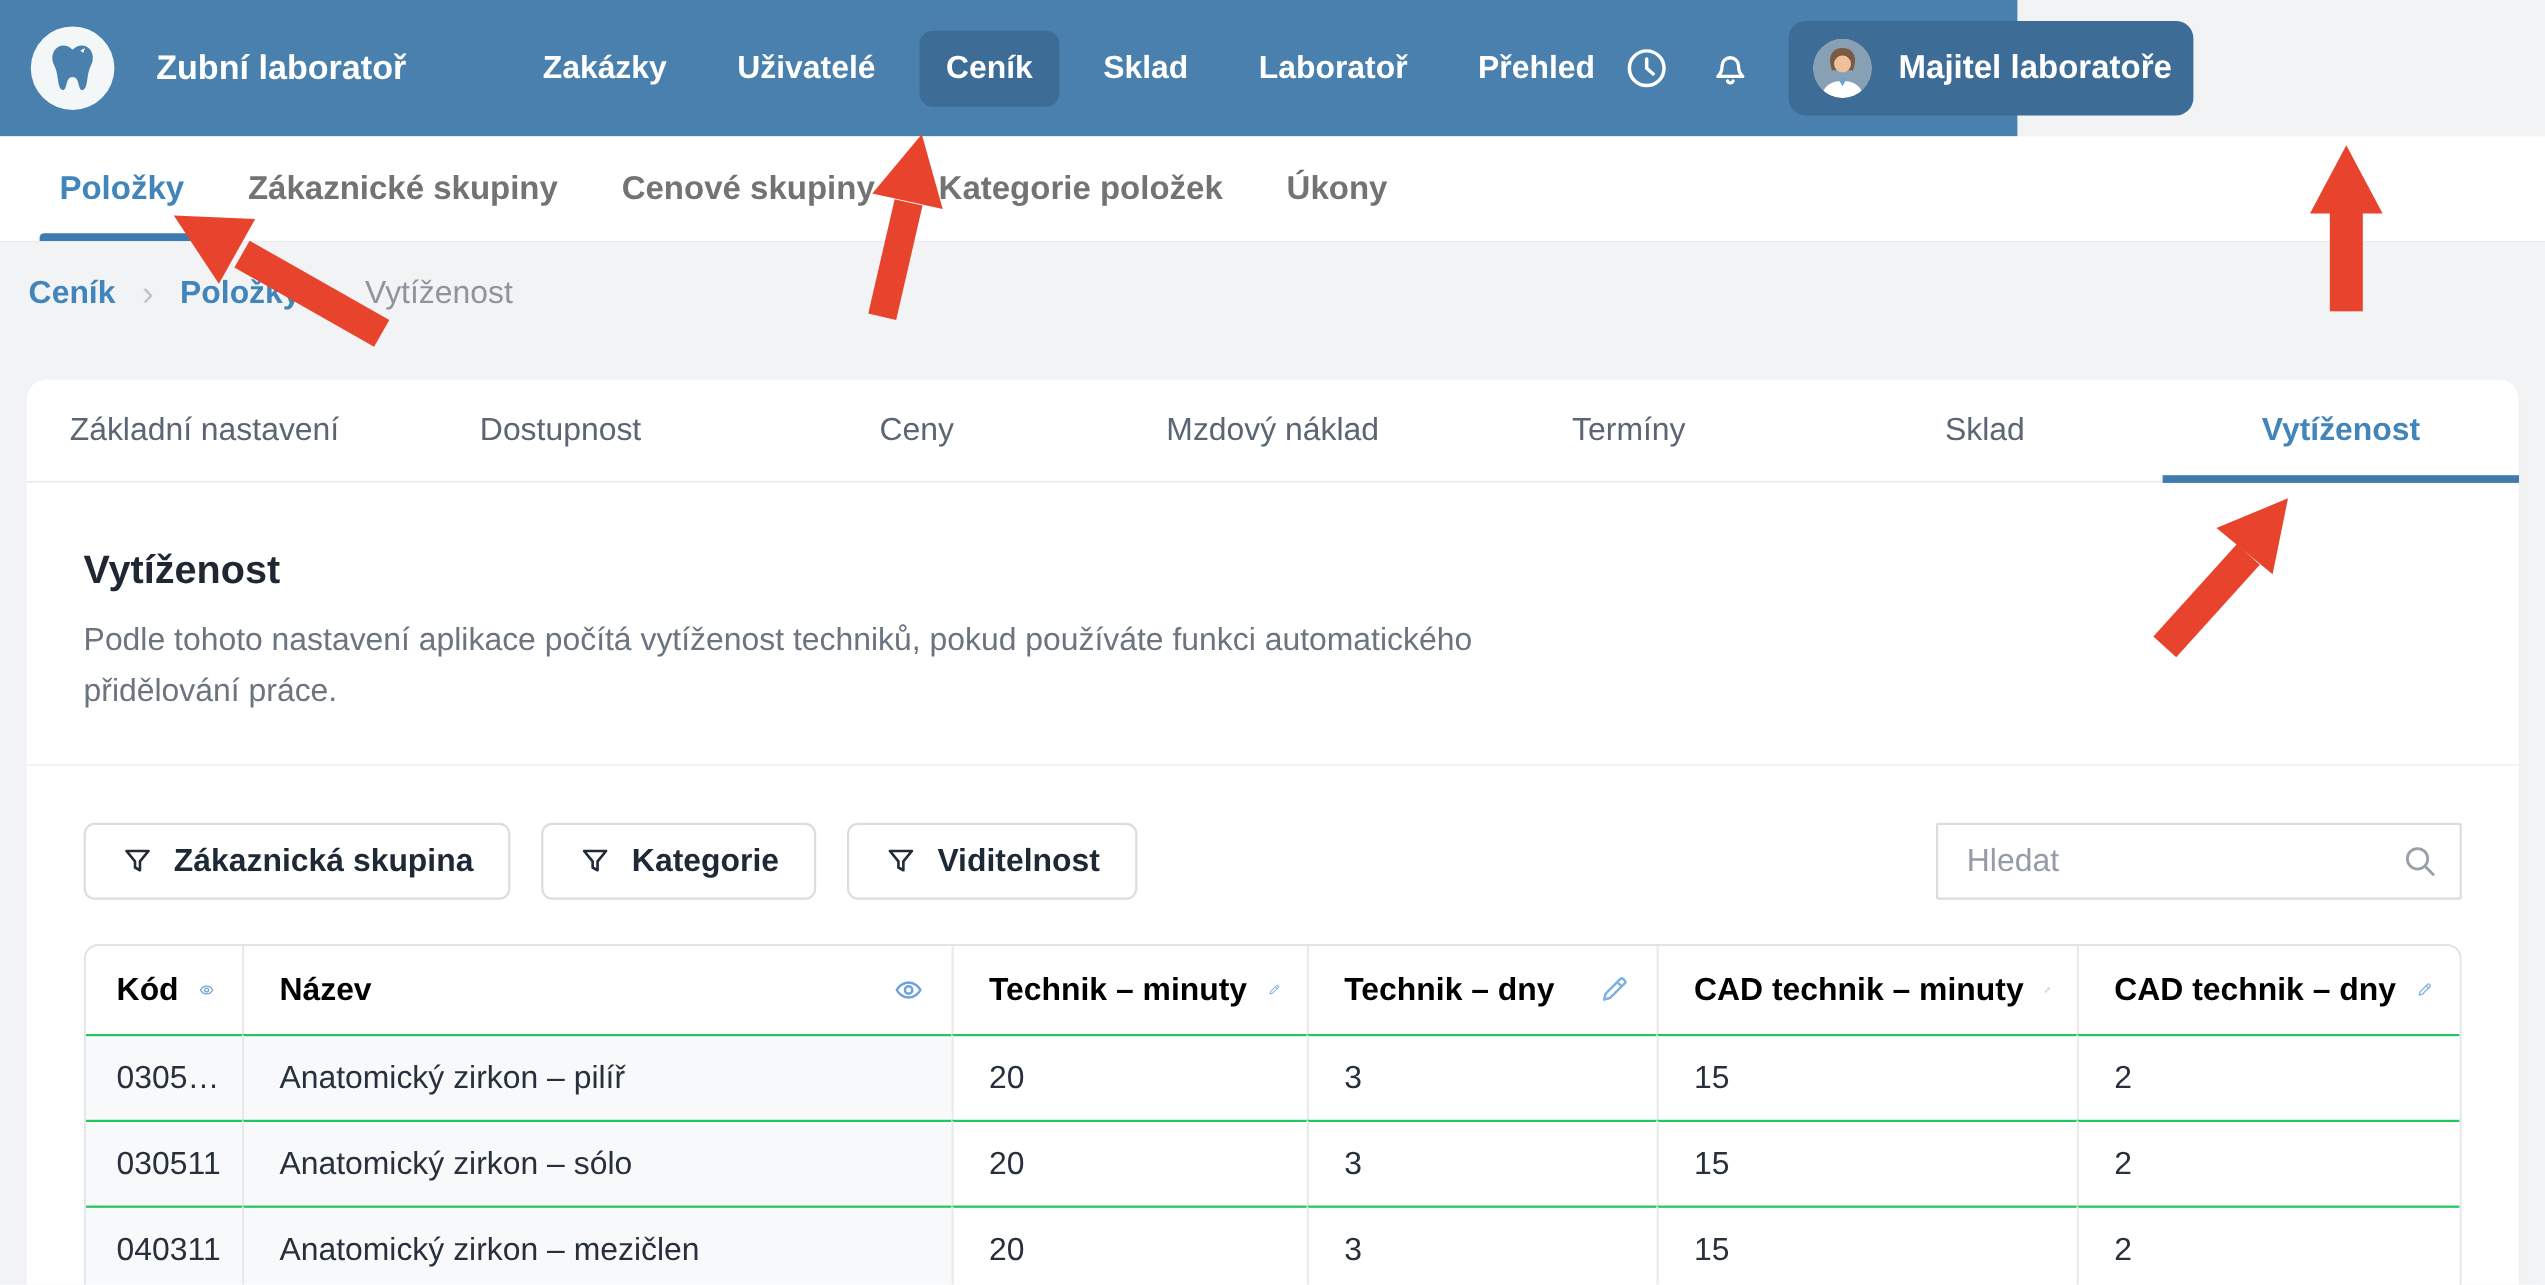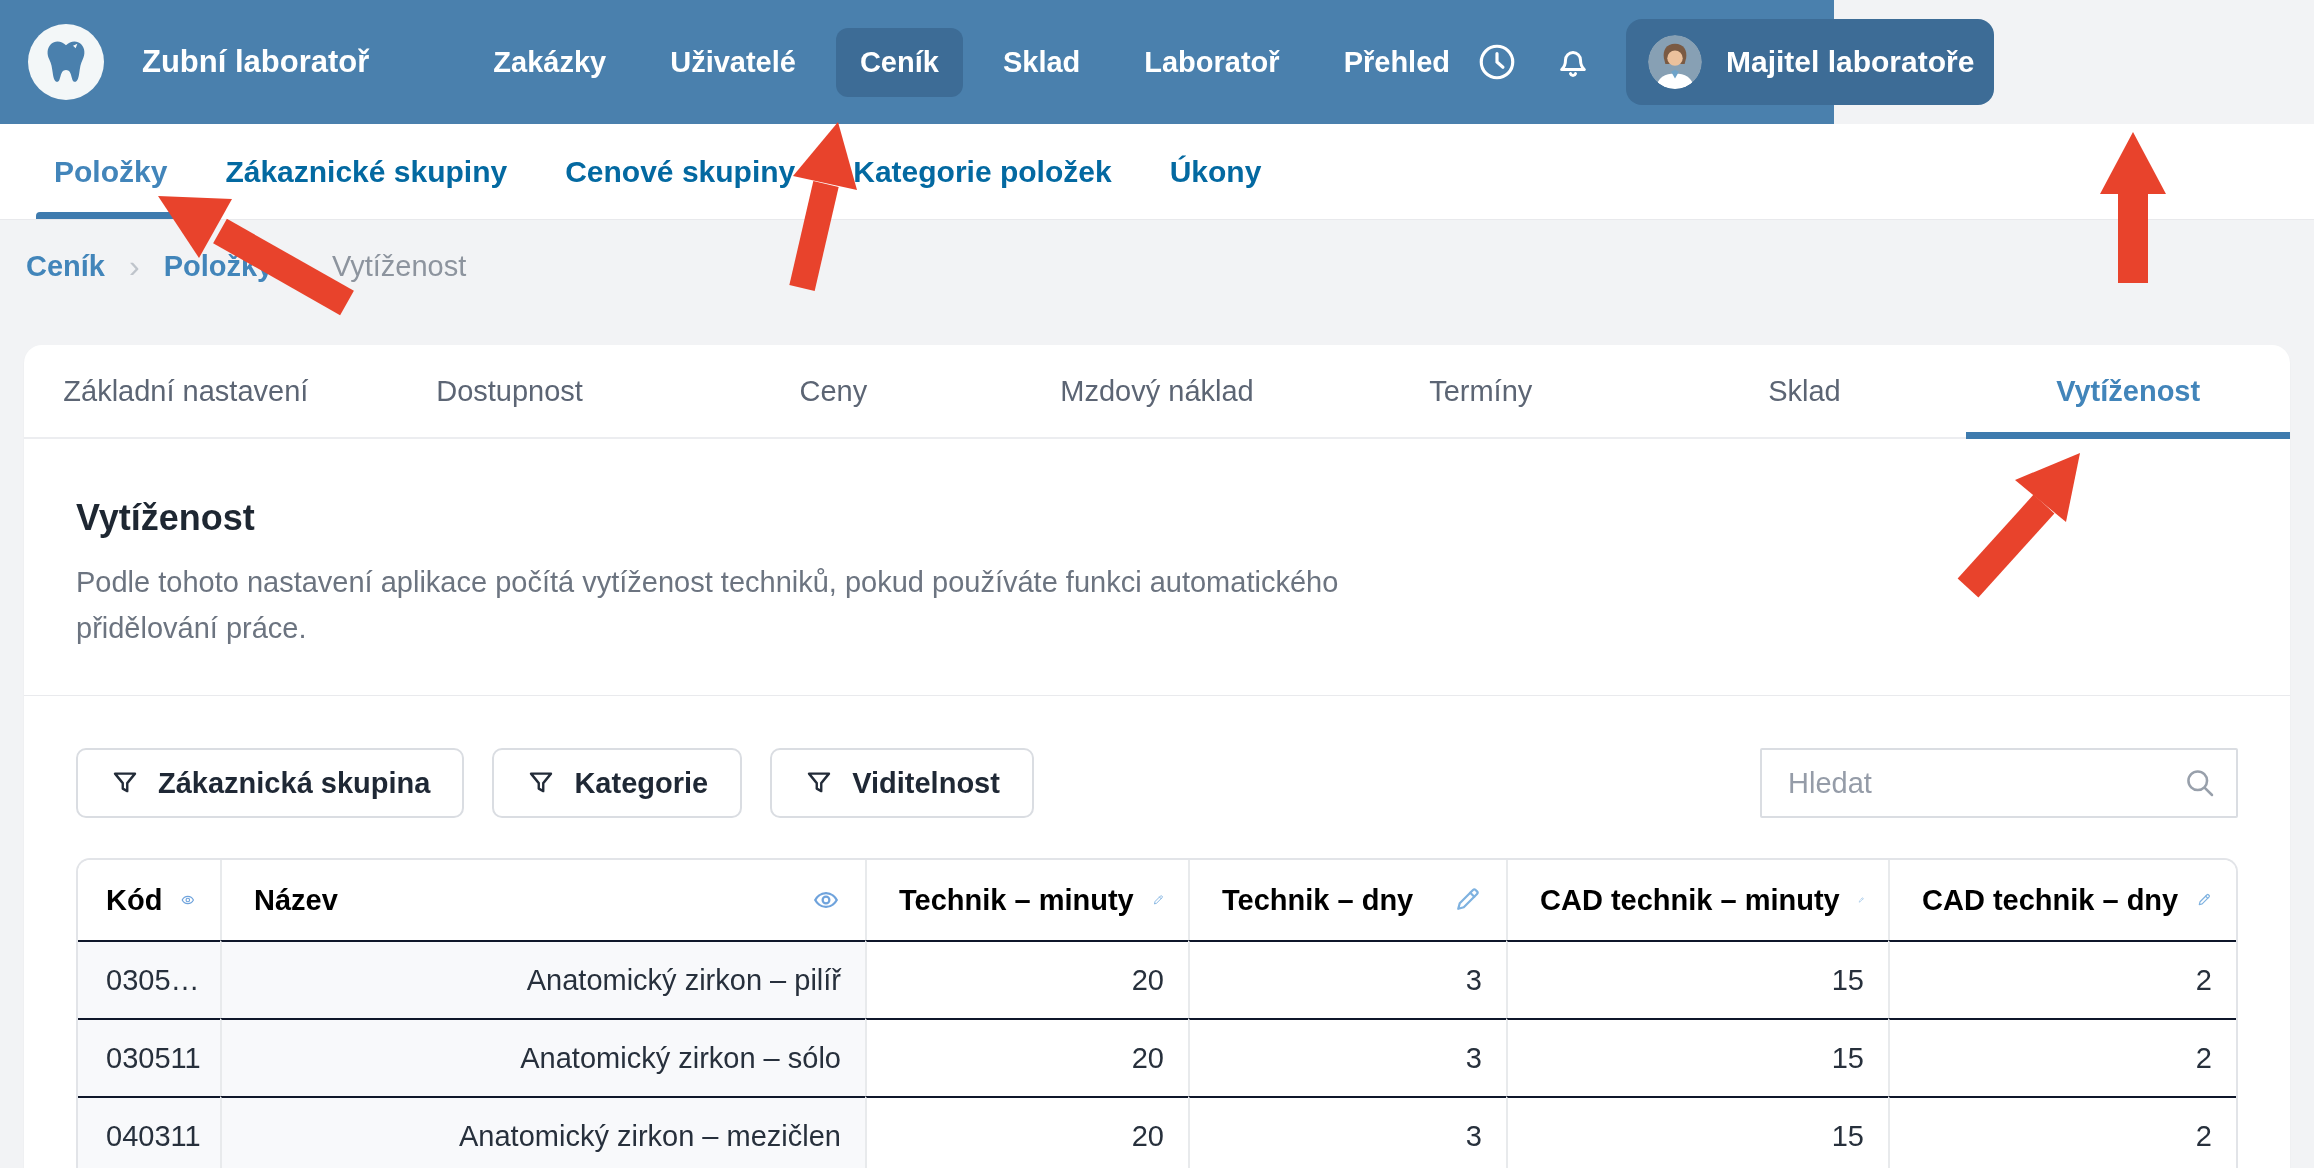--- a/index.html
+++ b/index.html
@@ -34,21 +34,21 @@
   .user-chip .chip-label { color:#fff; font-size:30px; font-weight:700; white-space:nowrap; }
 
   
   .subnav {
     position:absolute; left:0; top:124px; width:2314px; height:96px;
     background:#fff; border-bottom:1px solid #E8E9EC;
     display:flex; align-items:stretch; padding-left:54px; gap:58px;
   }
   .subnav-item {
     position:relative; display:flex; align-items:center;
-    font-size:30px; font-weight:600; color:#0369a1; white-space:nowrap; cursor:pointer;
+    font-size:30px; font-weight:600; color:#737373; white-space:nowrap; cursor:pointer;
   }
   .subnav-item.active { color:#4285BA; }
   .subnav-underline {
     position:absolute; left:-18px; right:-18px; bottom:0; height:7px;
     background:#3E7BAE; border-radius:4px 4px 0 0;
   }
 
   
   .breadcrumb {
     position:absolute; left:26px; top:248px; display:flex; align-items:center; gap:24px;
@@ -112,21 +112,21 @@
   col.c-tmin { width:323px; } col.c-tdny { width:318px; }
   col.c-cmin { width:382px; } col.c-cdny { width:auto; }
   th {
     height:80px; text-align:left; font-size:29px; font-weight:700; color:#000000;
     padding:0 24px 0 28px; background:#fff; white-space:nowrap;
   }
   th .th-inner { display:flex; align-items:center; gap:18px; }
   th .th-inner.spread { justify-content:space-between; }
   td {
     height:78px; font-size:29px; color:#27303C; padding:0 24px 0 28px;
-    border-top:2px solid #0f172a; background:#fff; white-space:nowrap; overflow:hidden;text-align:right;
+    border-top:2px solid #22c55e; background:#fff; white-space:nowrap; overflow:hidden;
   }
   th + th, td + td { border-left:2px solid #E8EAEC;padding-left:32px; }
   td.tinted { background:#F8F9FB; }
 
   
   .arrow { position:absolute; z-index:50; pointer-events:none; }
 </style>
 </head>
 <body>
 

